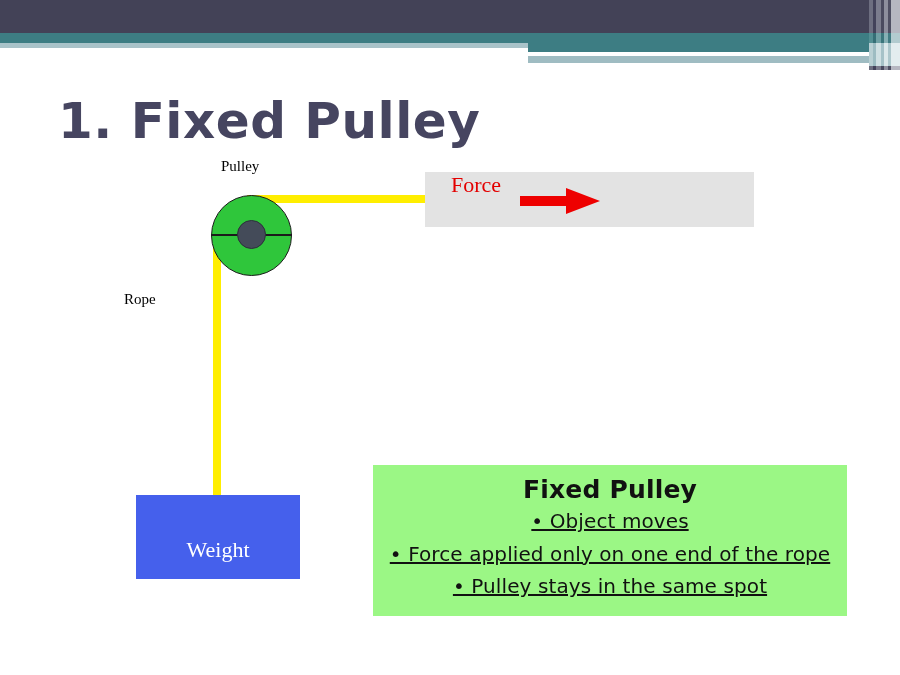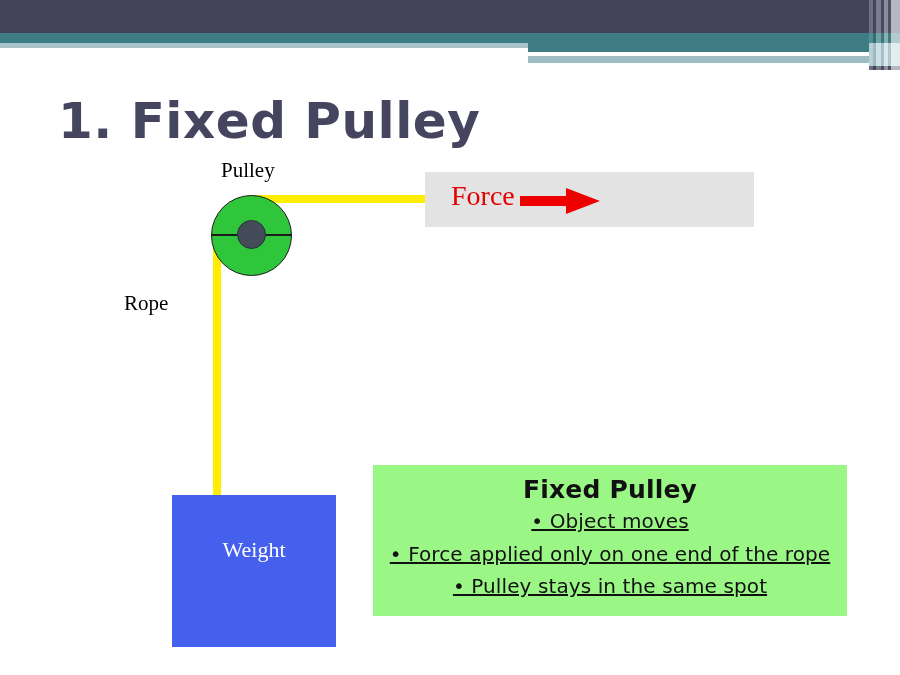--- a/index.html
+++ b/index.html
@@ -120,21 +120,21 @@
     font-family: "DejaVu Sans", sans-serif;
     white-space: nowrap;
   }
 
   
   #diagram { position: absolute; left: 0; top: 0; width: 900px; height: 675px; }
 
   .serif-label {
     position: absolute;
     font-family: "Liberation Serif", serif;
-    font-size: 21px;
+    font-size: 15px;
     color: #000000;
     white-space: nowrap;
   }
   #pulley-label { left: 221px; top: 158px; }
   #rope-label   { left: 124px; top: 291px; }
 
   #rope-horizontal {
     position: absolute;
     left: 247px; top: 195px;
     width: 189px; height: 8px;
@@ -173,37 +173,36 @@
   }
 
   #force-box {
     position: absolute;
     left: 425px; top: 172px;
     width: 329px; height: 55px;
     background: #e3e3e3;
   }
   #force-label {
     position: absolute;
-    left: 26px; top: 8px;
+    left: 26px; top: 0;
     font-family: "Liberation Serif", serif;
-    font-size: 28px;
+    font-size: 22px;
     color: #e30000;
   }
   #force-arrow {
     position: absolute;
     left: 95px; top: 16px;
     width: 80px; height: 26px;
   }
 
   #weight-box {
     position: absolute;
     left: 136px; top: 495px;
-    width: 164px; height: 152px;
+    width: 164px; height: 84px;
     background: #4560ec;
-    margin-left: 36px;
   }
   #weight-label {
     position: absolute;
     left: 0; top: 42px;
     width: 164px;
     text-align: center;
     font-family: "Liberation Serif", serif;
     font-size: 22px;
     color: #ffffff;
   }

